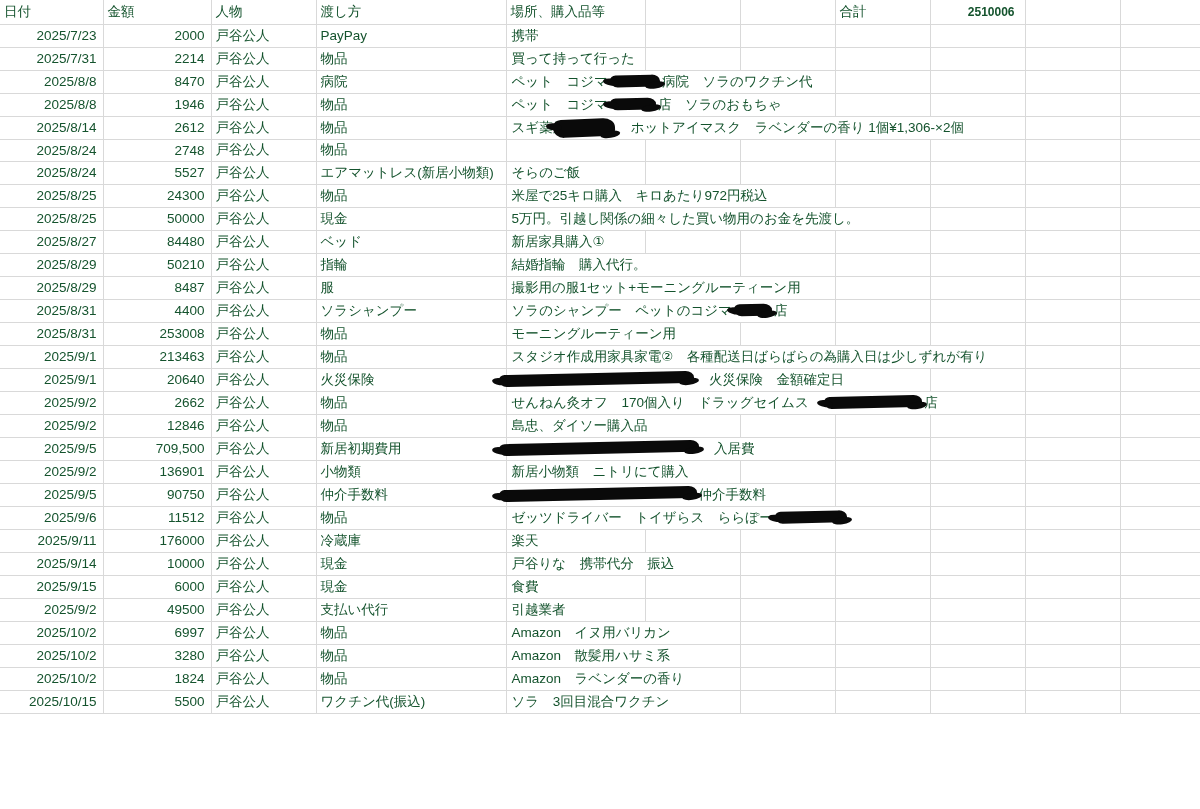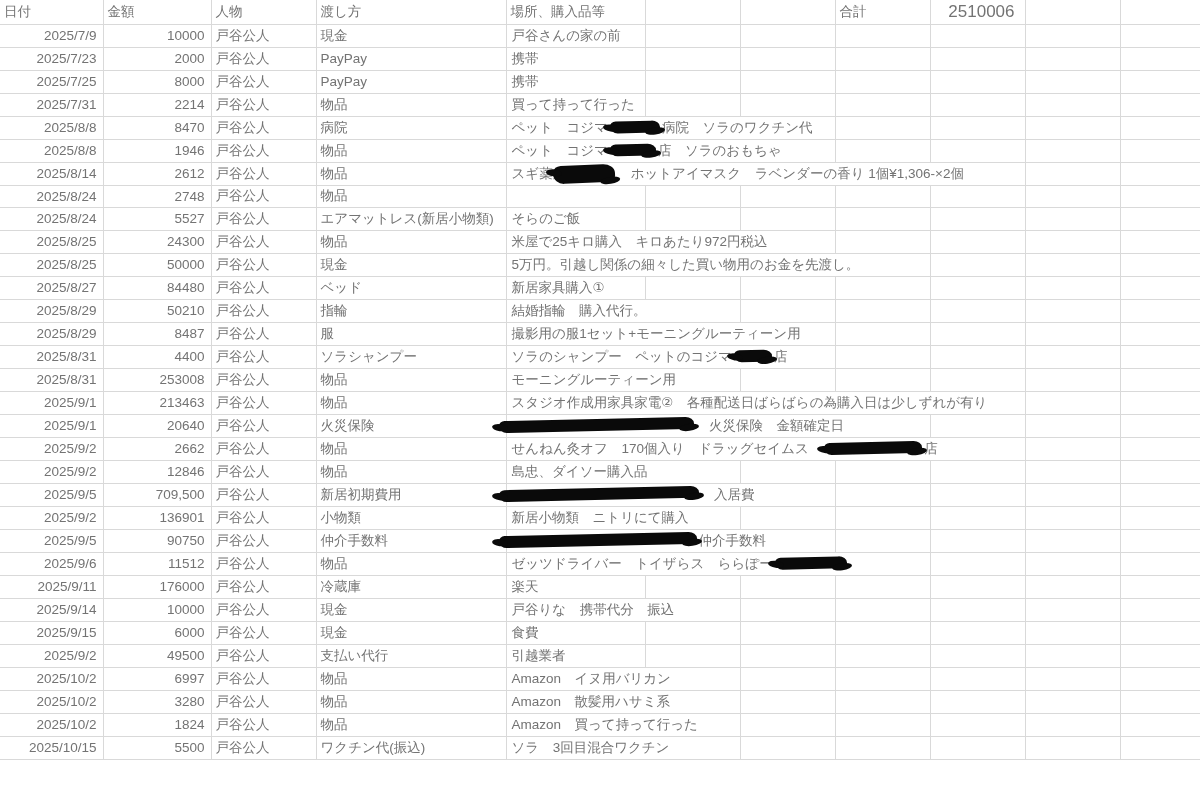--- a/index.html
+++ b/index.html
@@ -1,30 +1,30 @@
 <!DOCTYPE html>
 <html><head>
 <meta charset="utf-8">
 <style>
   html,body{margin:0;padding:0;background:#fff;}
   .sheet{
     width:1200px;height:809px;overflow:hidden;background:#fff;
     font-family:"Liberation Sans","DejaVu Sans",sans-serif;
-    font-size:13.5px;color:#737373;position:relative;
+    font-size:13.5px;color:#14532d;position:relative;
   }
   table{border-collapse:collapse;table-layout:fixed;width:1200px;}
   th,td{
     border-bottom:1px solid #d9d9d9;border-right:1px solid #d9d9d9;
     padding:0 4px;font-weight:normal;text-align:left;vertical-align:middle;
     overflow:visible;white-space:nowrap;
   }
   thead tr{height:24px;}
   tbody tr{height:22.4px;}
   .num{text-align:right;padding-right:6px;}
-  .total-value{font-weight:400;text-align:right;padding-right:10px;font-size:17px;}
+  .total-value{font-weight:700;text-align:right;padding-right:10px;font-size:12px;}
   
   td.place{
     padding:0 0 0 5px;
     background-image:
       linear-gradient(#d9d9d9,#d9d9d9),linear-gradient(#d9d9d9,#d9d9d9),
       linear-gradient(#d9d9d9,#d9d9d9),linear-gradient(#d9d9d9,#d9d9d9),
       linear-gradient(#d9d9d9,#d9d9d9),linear-gradient(#d9d9d9,#d9d9d9);
     background-size:1px 100%;
     background-repeat:no-repeat;
     background-position:138px 0,233px 0,328px 0,423px 0,518px 0,613px 0;
@@ -79,41 +79,27 @@
         <th></th>
         <th></th>
         <th>合計</th>
         <th class="total-value">2510006</th>
         <th></th>
         <th></th>
       </tr>
     </thead>
     <tbody>
         <tr>
-          <td class="num">2025/7/9</td>
-          <td class="num">10000</td>
-          <td>戸谷公人</td>
-          <td>現金</td>
-          <td class="place" colspan="7"><span class="pt"><span>戸谷さんの家の前</span></span></td>
-        </tr>
-        <tr>
           <td class="num">2025/7/23</td>
           <td class="num">2000</td>
           <td>戸谷公人</td>
           <td>PayPay</td>
           <td class="place" colspan="7"><span class="pt"><span>携帯</span></span></td>
         </tr>
         <tr>
-          <td class="num">2025/7/25</td>
-          <td class="num">8000</td>
-          <td>戸谷公人</td>
-          <td>PayPay</td>
-          <td class="place" colspan="7"><span class="pt"><span>携帯</span></span></td>
-        </tr>
-        <tr>
           <td class="num">2025/7/31</td>
           <td class="num">2214</td>
           <td>戸谷公人</td>
           <td>物品</td>
           <td class="place" colspan="7"><span class="pt"><span>買って持って行った</span></span></td>
         </tr>
         <tr>
           <td class="num">2025/8/8</td>
           <td class="num">8470</td>
           <td>戸谷公人</td>
@@ -293,21 +279,21 @@
           <td class="num">3280</td>
           <td>戸谷公人</td>
           <td>物品</td>
           <td class="place" colspan="7"><span class="pt"><span>Amazon　散髪用ハサミ系</span></span></td>
         </tr>
         <tr>
           <td class="num">2025/10/2</td>
           <td class="num">1824</td>
           <td>戸谷公人</td>
           <td>物品</td>
-          <td class="place" colspan="7"><span class="pt"><span>Amazon　買って持って行った</span></span></td>
+          <td class="place" colspan="7"><span class="pt"><span>Amazon　ラベンダーの香り</span></span></td>
         </tr>
         <tr>
           <td class="num">2025/10/15</td>
           <td class="num">5500</td>
           <td>戸谷公人</td>
           <td>ワクチン代(振込)</td>
           <td class="place" colspan="7"><span class="pt"><span>ソラ　3回目混合ワクチン</span></span></td>
         </tr>
       </tbody>
   </table>

